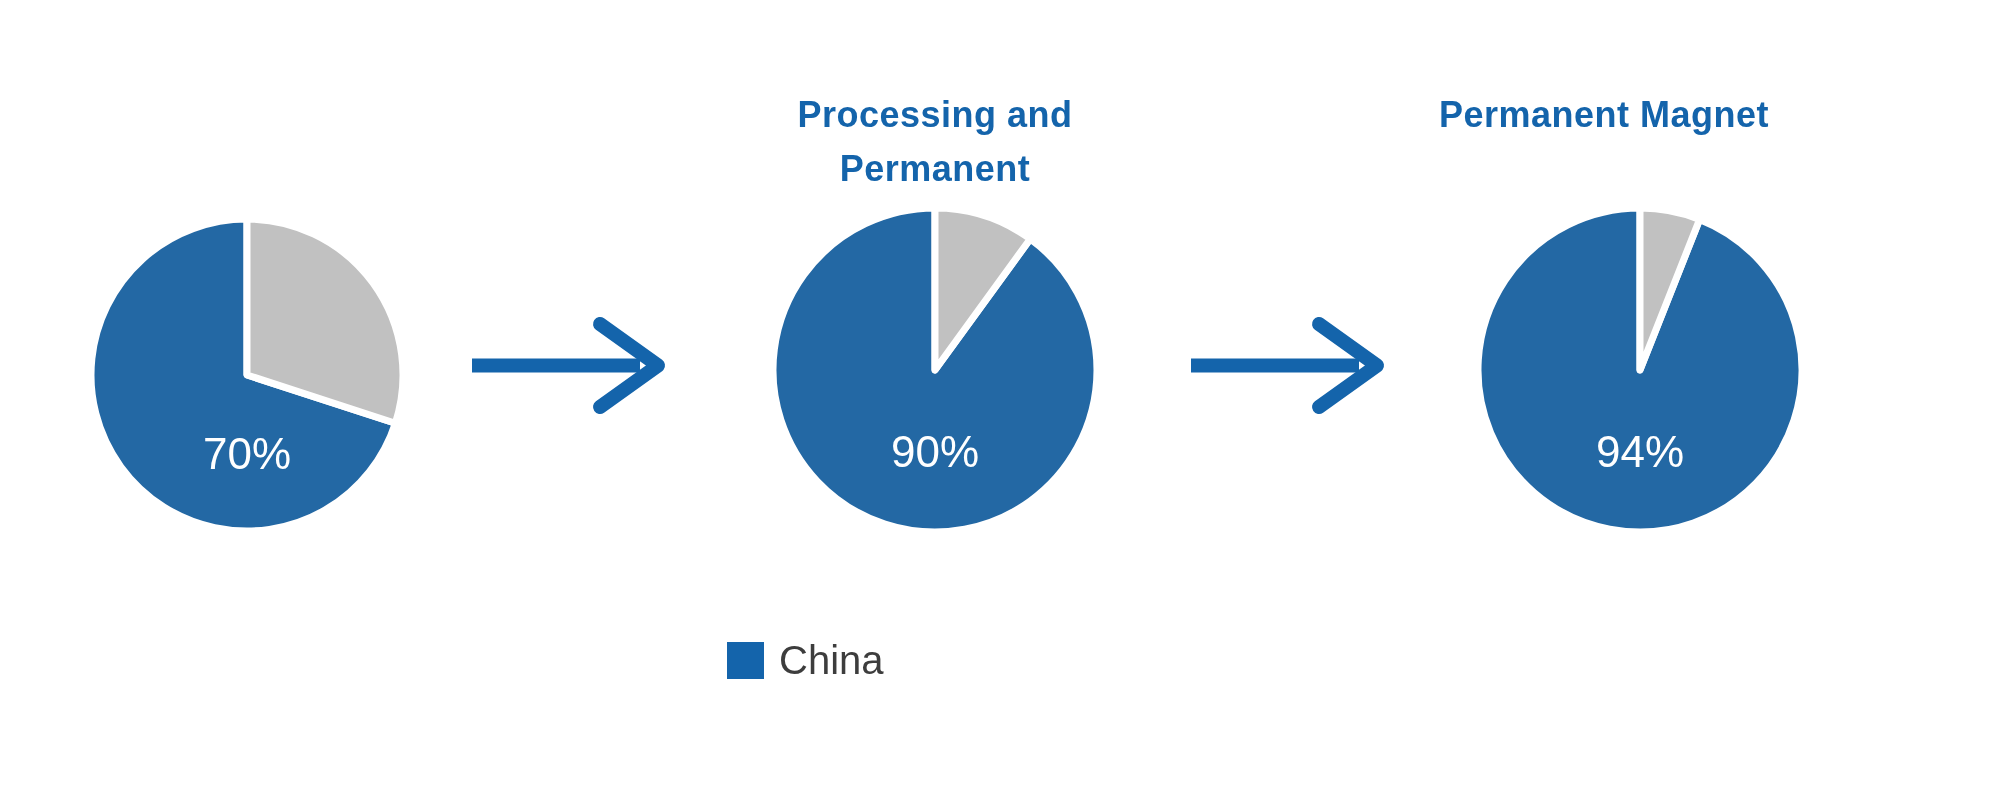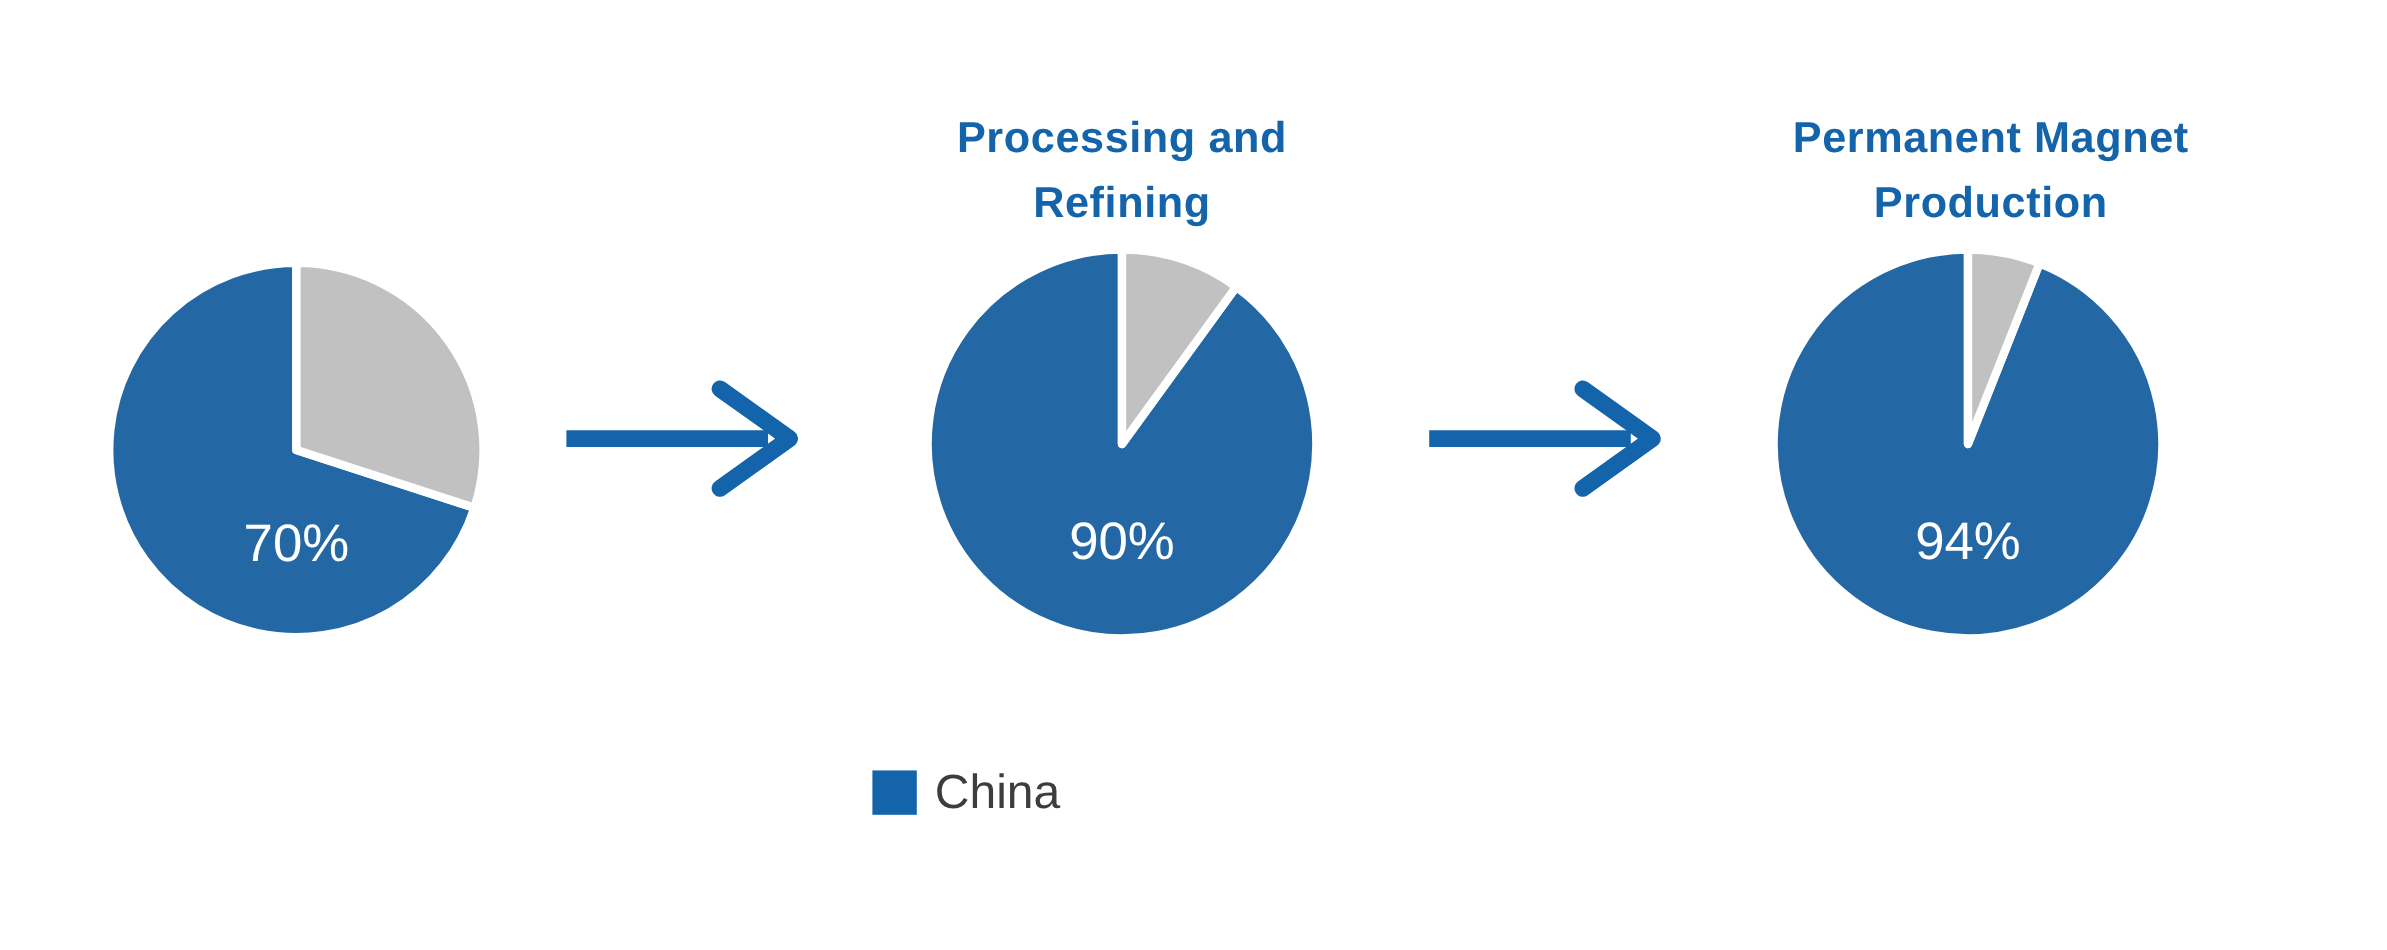--- a/index.html
+++ b/index.html
@@ -23,21 +23,21 @@
     font-weight:bold;
     font-size:36px;
     line-height:54px;
     text-align:center;
     letter-spacing:0.5px;
     white-space:nowrap;
   }
   .title span{display:block;}
   #title-0{left:47px;top:112px;width:400px;}
   #title-1{left:685px;top:58px;width:500px;}
-  #title-2{left:1409px;top:58px;width:500px;}
+  #title-2{left:1354px;top:58px;width:500px;}
 
   .pie{position:absolute;}
   #pie-0{left:77px;top:205px;}
   #pie-1{left:765px;top:200px;}
   #pie-2{left:1470px;top:200px;}
 
   .pie path{stroke:#ffffff;stroke-width:7;stroke-linejoin:round;}
   .pie-label{
     font-family:"Liberation Sans", sans-serif;
     font-size:44px;
@@ -72,25 +72,24 @@
     white-space:nowrap;
   }
 </style>
 </head>
 <body>
 
 <div class="canvas">
 
   <h2 class="title" id="title-1">
     <span>Processing and</span>
-    <span>Refining</span>
+    <span>Permanent</span>
   </h2>
   <h2 class="title" id="title-2">
     <span>Permanent Magnet</span>
-    <span>Production</span>
   </h2>
 
   <svg class="pie" id="pie-0" width="340" height="340" viewBox="0 0 340 340">
       <path d="M170,170 L318.36,218.21 A156,156 0 1 1 170.00,14.00 Z" fill="#2368a4"></path>
       <path d="M170,170 L170.00,14.00 A156,156 0 0 1 318.36,218.21 Z" fill="#c1c1c1"></path>
       <text x="170" y="248" text-anchor="middle" dominant-baseline="central" class="pie-label">70%</text>
     </svg>
 
   <svg class="pie" id="pie-1" width="340" height="340" viewBox="0 0 340 340">
       <path d="M170,170 L265.22,38.94 A162,162 0 1 1 170.00,8.00 Z" fill="#2368a4"></path>

